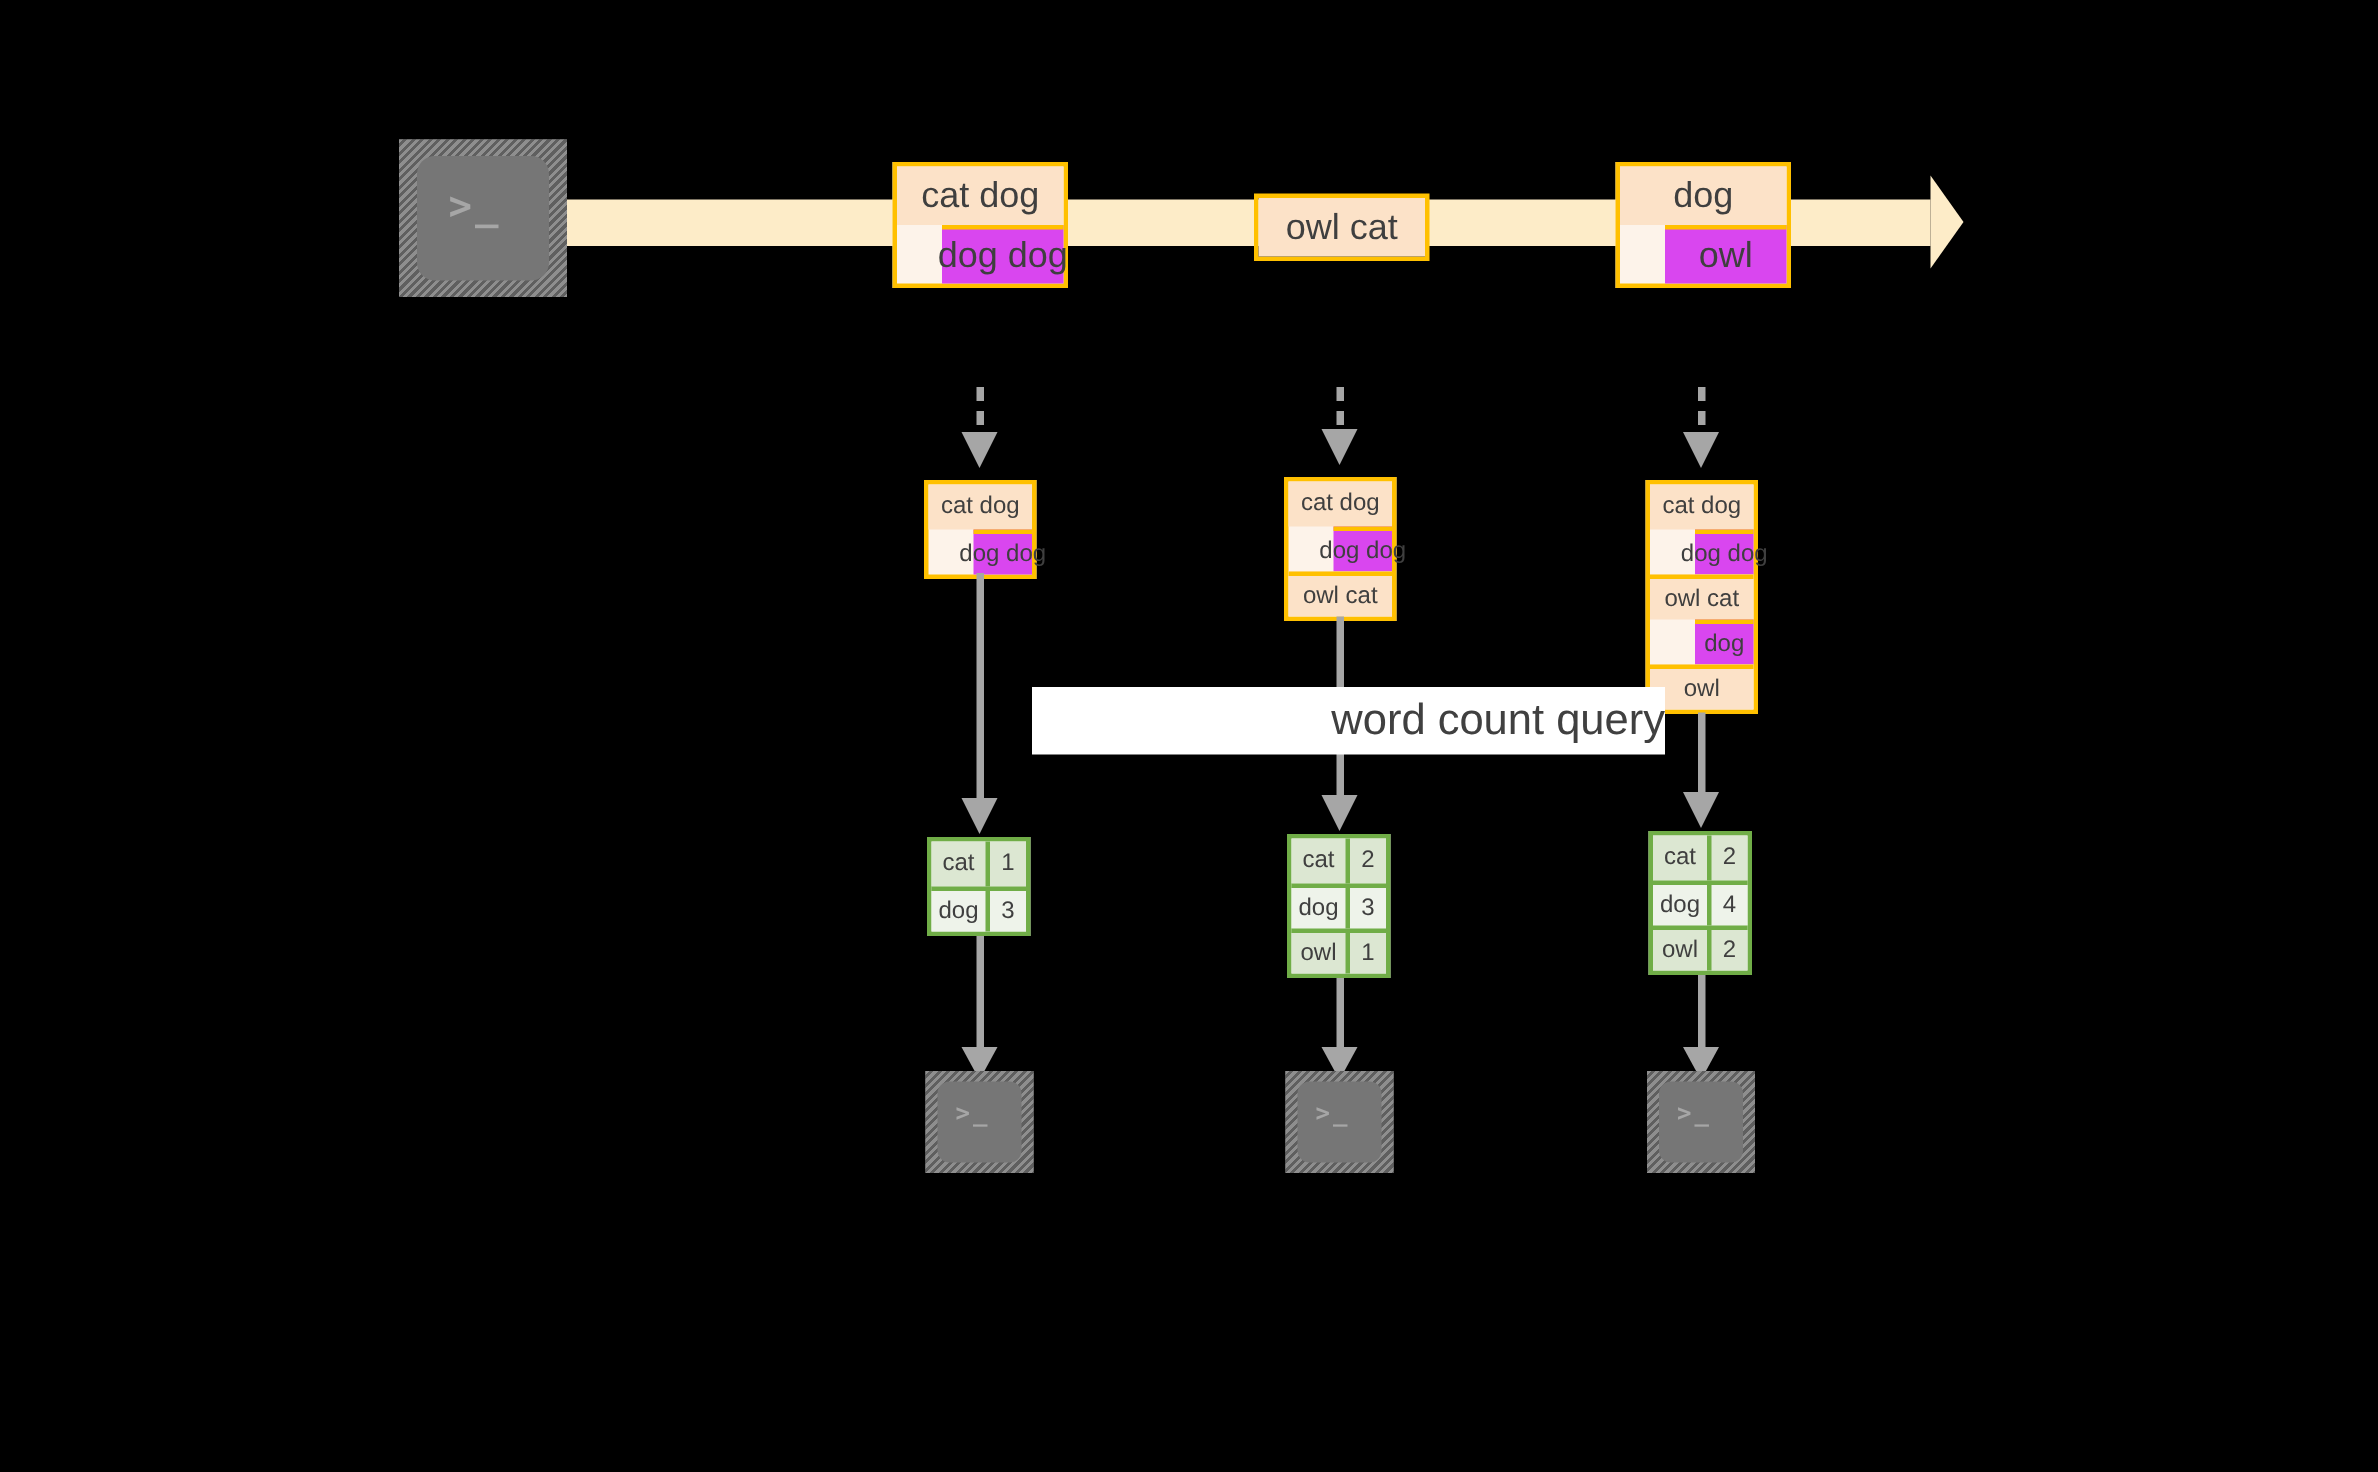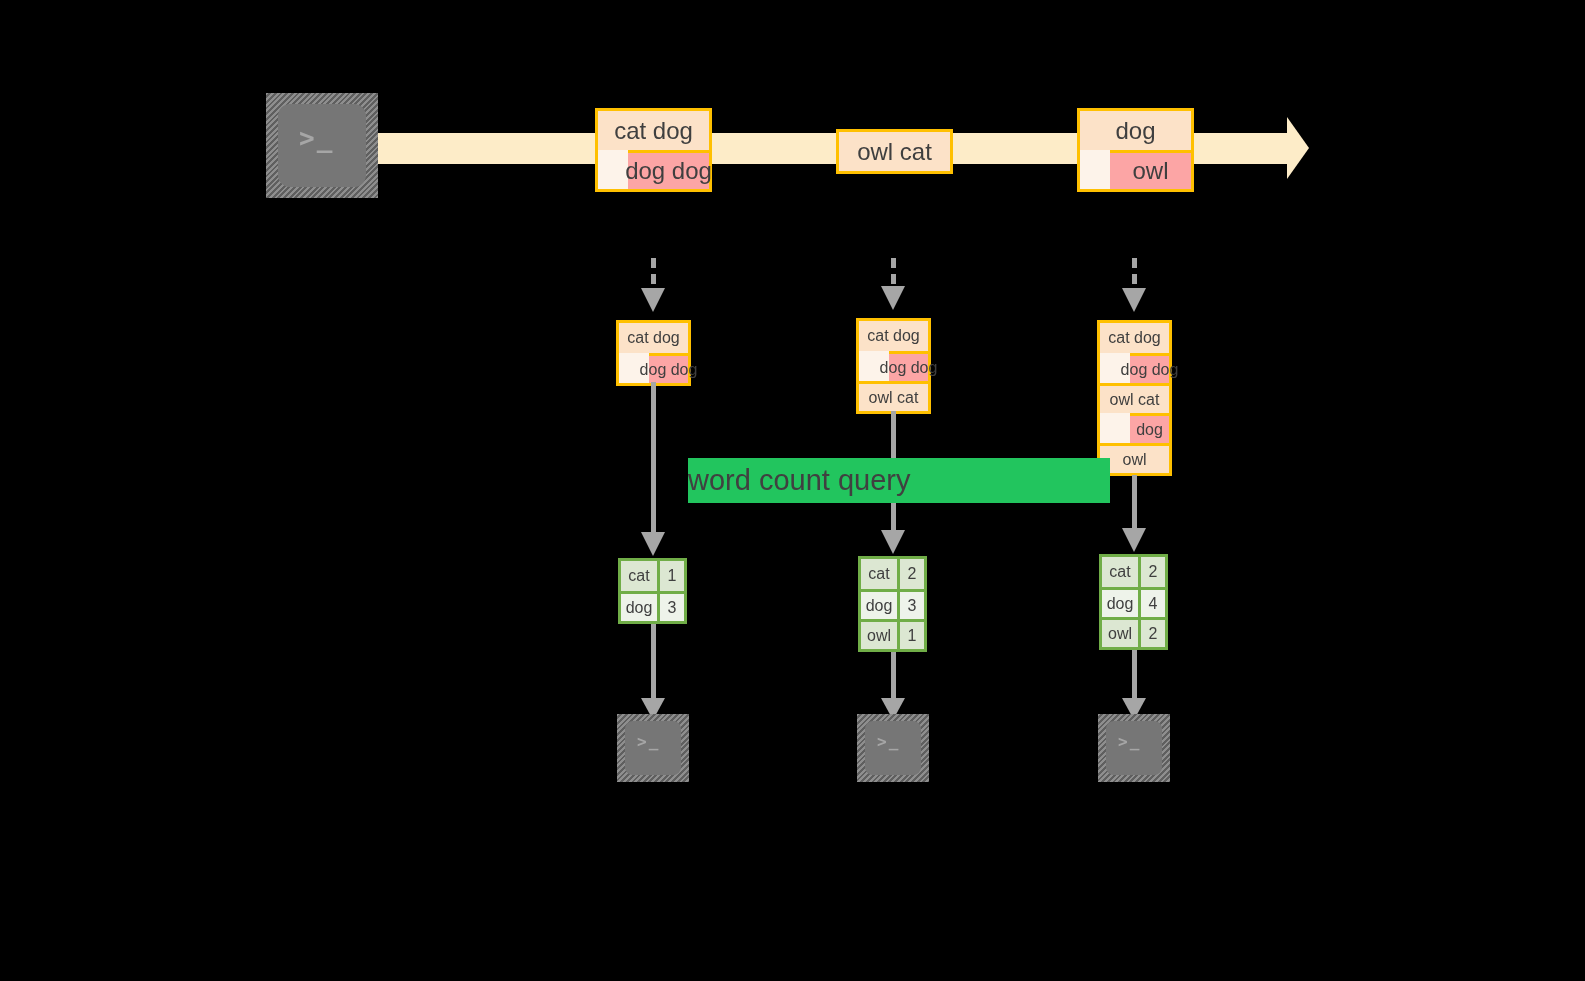--- a/index.html
+++ b/index.html
@@ -69,21 +69,21 @@
   }
   .msg .cell {
     box-sizing: border-box;
     display: flex;
     align-items: center;
     justify-content: center;
     color: #3f3f3f;
     white-space: nowrap;
   }
   .msg .cell.alt { background: #fce2c8; }
-  .msg .cell.plain { background: #fca5a5; margin-left: 30px; }
+  .msg .cell.plain { background: #d946ef; margin-left: 30px; }
   .msg .cell + .cell { border-top: 3px solid #ffc000; }
 
   .msg.big .cell { height: 39px; font-size: 24px; }
   .msg.small .cell { height: 30px; font-size: 16px; }
 
   
   .tbl {
     position: absolute;
     box-sizing: border-box;
     border: 3px solid #70ad47;
@@ -127,24 +127,24 @@
     position: absolute;
     width: 0;
     height: 0;
     border-style: solid;
     border-color: #a6a6a6 transparent transparent transparent;
   }
 
   
   .band {
     position: absolute;
-    background: #22c55e;
+    background: #ffffff;
     display: flex;
     align-items: center;
-    justify-content: flex-start;
+    justify-content: flex-end;
   }
   .band span {
     font-size: 29px;
     color: #404040;
     white-space: nowrap;
   }
 </style>
 </head>
 <body>
 

